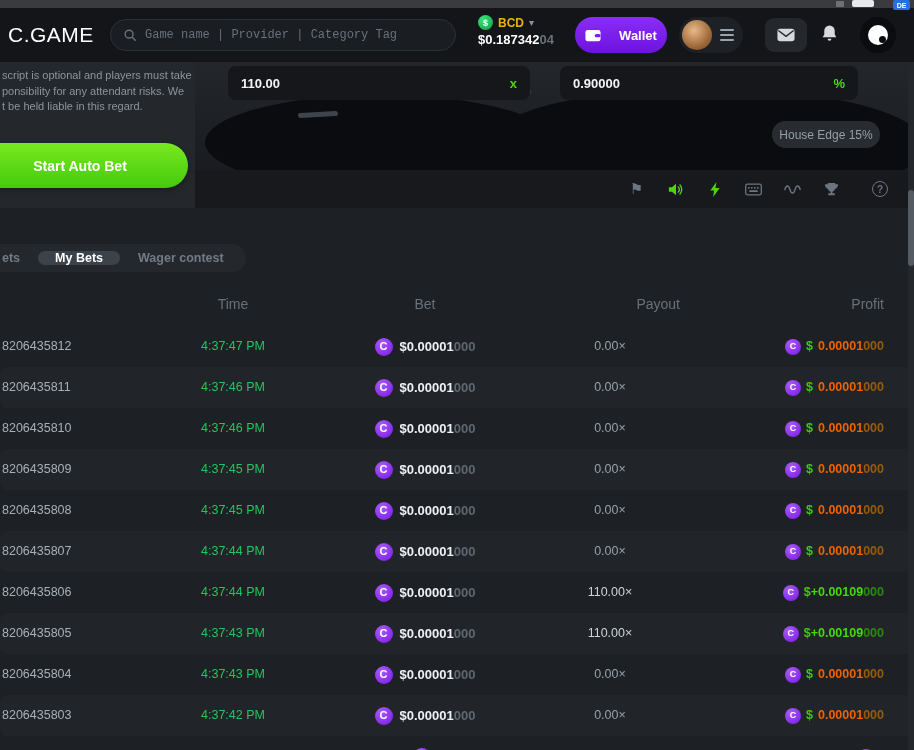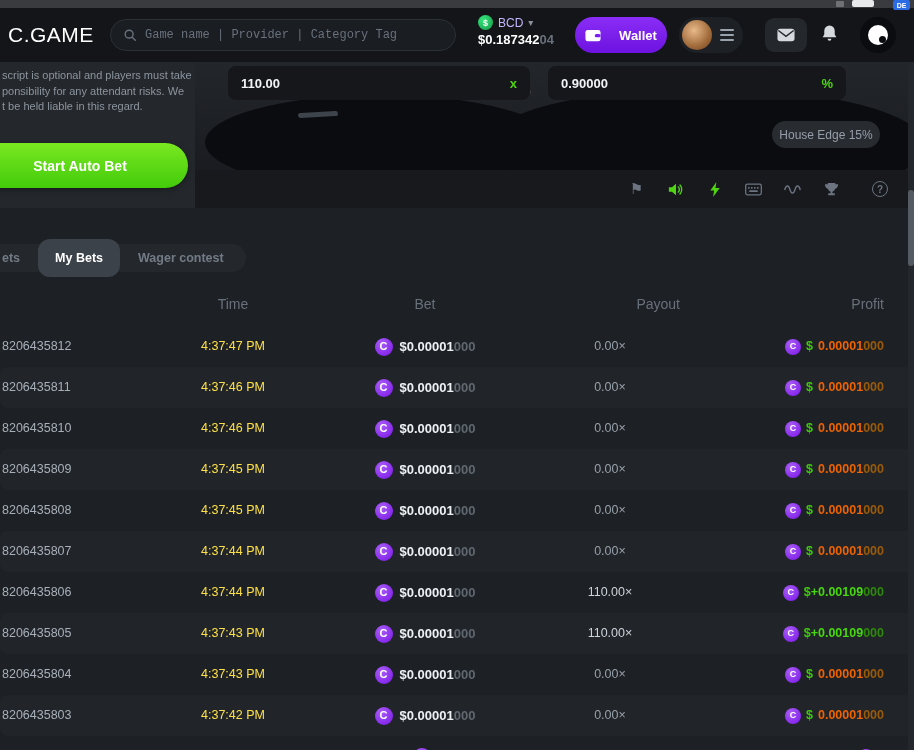--- a/index.html
+++ b/index.html
@@ -15,21 +15,21 @@
 
   
   .topbar { position:absolute; top:8px; left:0; width:914px; height:54px; background:#131518; z-index:20; }
   .logo { position:absolute; left:8px; top:0; height:54px; line-height:54px; color:#fff; font-size:21px; font-weight:400; letter-spacing:.5px; cursor:pointer; }
   .search { position:absolute; left:110px; top:11px; width:346px; height:32px; border-radius:16px; background:#1a1d21; border:1px solid #2c3136; display:flex; align-items:center; padding-left:12px; gap:8px; }
   .s-input { flex:1; background:transparent; border:none; outline:none; color:#d946ef; font-size:12px; font-family:Liberation Mono, monospace; }
   .s-input::placeholder { color:#68717c; }
   .currency { position:absolute; left:478px; top:7px; display:flex; flex-direction:column; cursor:pointer; }
   .cur-top { display:flex; align-items:center; gap:5px; }
   .coin-hdr { width:15px; height:15px; border-radius:50%; background:radial-gradient(circle at 35% 30%, #35e579, #169a4b); color:#fff; font-size:9px; font-weight:800; display:flex; align-items:center; justify-content:center; }
-  .cur-code { color:#c4b5fd; font-size:12px; font-weight:400; }
+  .cur-code { color:#eab308; font-size:12px; font-weight:700; }
   .chev { color:#8a919b; font-size:10px; }
   .cur-bal { margin-top:2px; font-size:13px; font-weight:700; }
   .bal-main { color:#fff; }
   .bal-dim { color:#68717c; }
   .wallet-btn { position:absolute; left:575px; top:9px; width:92px; height:36px; border:none; border-radius:18px;
                 background:linear-gradient(180deg,#8a2df6,#6d12e0); color:#fff; font-size:13px; font-weight:700; font-family:inherit;
                 display:flex; align-items:center; justify-content:center; gap:18px; cursor:pointer; }
   .avatar-pill { position:absolute; left:679px; top:9px; width:64px; height:36px; border-radius:18px; background:#1d2025; display:flex; align-items:center; padding:3px; cursor:pointer; }
   .avatar { width:30px; height:30px; border-radius:50%; background:radial-gradient(circle at 40% 35%, #e8b98a, #a06a3a 60%, #6b421f); }
   .burger { margin-left:8px; display:flex; flex-direction:column; gap:3px; }
@@ -50,50 +50,50 @@
   
   .game { position:absolute; top:62px; left:195px; width:719px; height:146px; background:linear-gradient(180deg,#23262b,#16181c); overflow:hidden; }
   .hill { position:absolute; border-radius:50%; background:#0a0c0f; }
   .h1 { left:10px; top:33px; width:350px; height:95px; }
   .h2 { left:290px; top:26px; width:440px; height:115px; }
   .dash { position:absolute; background:#3e444b; }
   .d1 { left:103px; top:50px; width:40px; height:5px; border-radius:3px; transform:rotate(-3deg); }
   .d2 { left:322px; top:28px; width:14px; height:4px; border-radius:2px; }
   .field { position:absolute; top:4px; height:34px; border-radius:8px; background:#15171b; display:flex; align-items:center; justify-content:space-between; padding:0 13px; }
   .f-payout { left:33px; width:302px; }
-  .f-chance { left:353px; width:298px; }
+  .f-chance { left:365px; width:298px; }
   .field input { background:transparent; border:none; outline:none; color:#f2f4f6; font-size:13px; font-weight:700; font-family:inherit; width:100%; }
   .suffix { color:#4fd412; font-size:13px; font-weight:700; }
   .house-edge { position:absolute; left:577px; top:59px; width:108px; height:27px; border-radius:14px; background:#282c31;
                 color:#959ea8; font-size:12px; display:flex; align-items:center; justify-content:center; }
   .toolbar { position:absolute; left:0; right:0; top:108px; height:38px; background:#17191d; display:flex; align-items:center; justify-content:flex-end; gap:22px; padding-right:26px; }
   .ticon { display:flex; align-items:center; justify-content:center; width:17px; height:17px; cursor:pointer; color:#6b7480; font-size:15px; }
   .ticon.help { width:16px; height:16px; border:1.5px solid #6b7480; border-radius:50%; font-size:10px; font-weight:700; margin-left:10px; }
 
   
   .tabs { position:absolute; top:244px; left:-14px; height:28px; border-radius:14px; background:#24282d; display:flex; align-items:center; padding:0 4px 0 16px; }
   .tab { font-size:12.5px; font-weight:700; color:#727b85; cursor:pointer; }
   .tab.cut { padding-right:18px; }
-  .tab.active { height:38px; padding:0 17px; border-radius:12px; background:#3c4249; color:#fff; display:flex; align-items:center; }
+  .tab.active { height:14px; padding:0 17px; border-radius:12px; background:#3c4249; color:#fff; display:flex; align-items:center; }
   .tab.wager { padding:0 18px; }
 
   
   .thead { position:absolute; top:296px; left:0; width:914px; height:18px; font-size:14px; color:#68707a; }
   .hc { position:absolute; }
   .h-time { left:160px; width:146px; text-align:center; }
   .h-bet { left:330px; width:190px; text-align:center; }
   .h-payout { left:540px; width:140px; text-align:right; }
   .h-profit { right:30px; width:150px; text-align:right; }
 
   .tbody { position:absolute; top:326px; left:0; width:914px; height:424px; overflow:hidden; }
   .trow { position:relative; height:41px; cursor:pointer; }
   .trow.alt { background:#21252a; border-radius:8px; }
   .trow span { line-height:41px; }
   .c-id { position:absolute; left:2px; width:150px; font-size:12.5px; color:#a7afb8; }
-  .c-time { position:absolute; left:160px; width:146px; text-align:center; font-size:12.5px; color:#fde047; }
+  .c-time { position:absolute; left:160px; width:146px; text-align:center; font-size:12.5px; color:#22c55e; }
   .c-bet { position:absolute; left:330px; width:190px; height:41px; display:flex; align-items:center; justify-content:center; font-size:13px; font-weight:700; }
   .bet-main { color:#eef1f4; }
   .bet-dim { color:#5f676f; }
   .c-payout { position:absolute; left:540px; width:140px; text-align:center; font-size:12.5px; color:#97a0a9; }
   .trow.win .c-payout { color:#cdd3da; }
   .c-profit { position:absolute; right:30px; width:260px; height:41px; display:flex; align-items:center; justify-content:flex-end; font-size:12.5px; font-weight:700; }
   .coin { border-radius:50%; background:radial-gradient(circle at 35% 30%, #a85df5, #7a14e8); color:#fff; display:flex; align-items:center; justify-content:center; flex:0 0 auto; }
   .coin i { font-style:normal; font-weight:800; }
   .coin-bet { width:18px; height:18px; font-size:11px; margin-right:7px; }
   .coin-profit { width:16px; height:16px; font-size:9px; margin-right:5px; }

